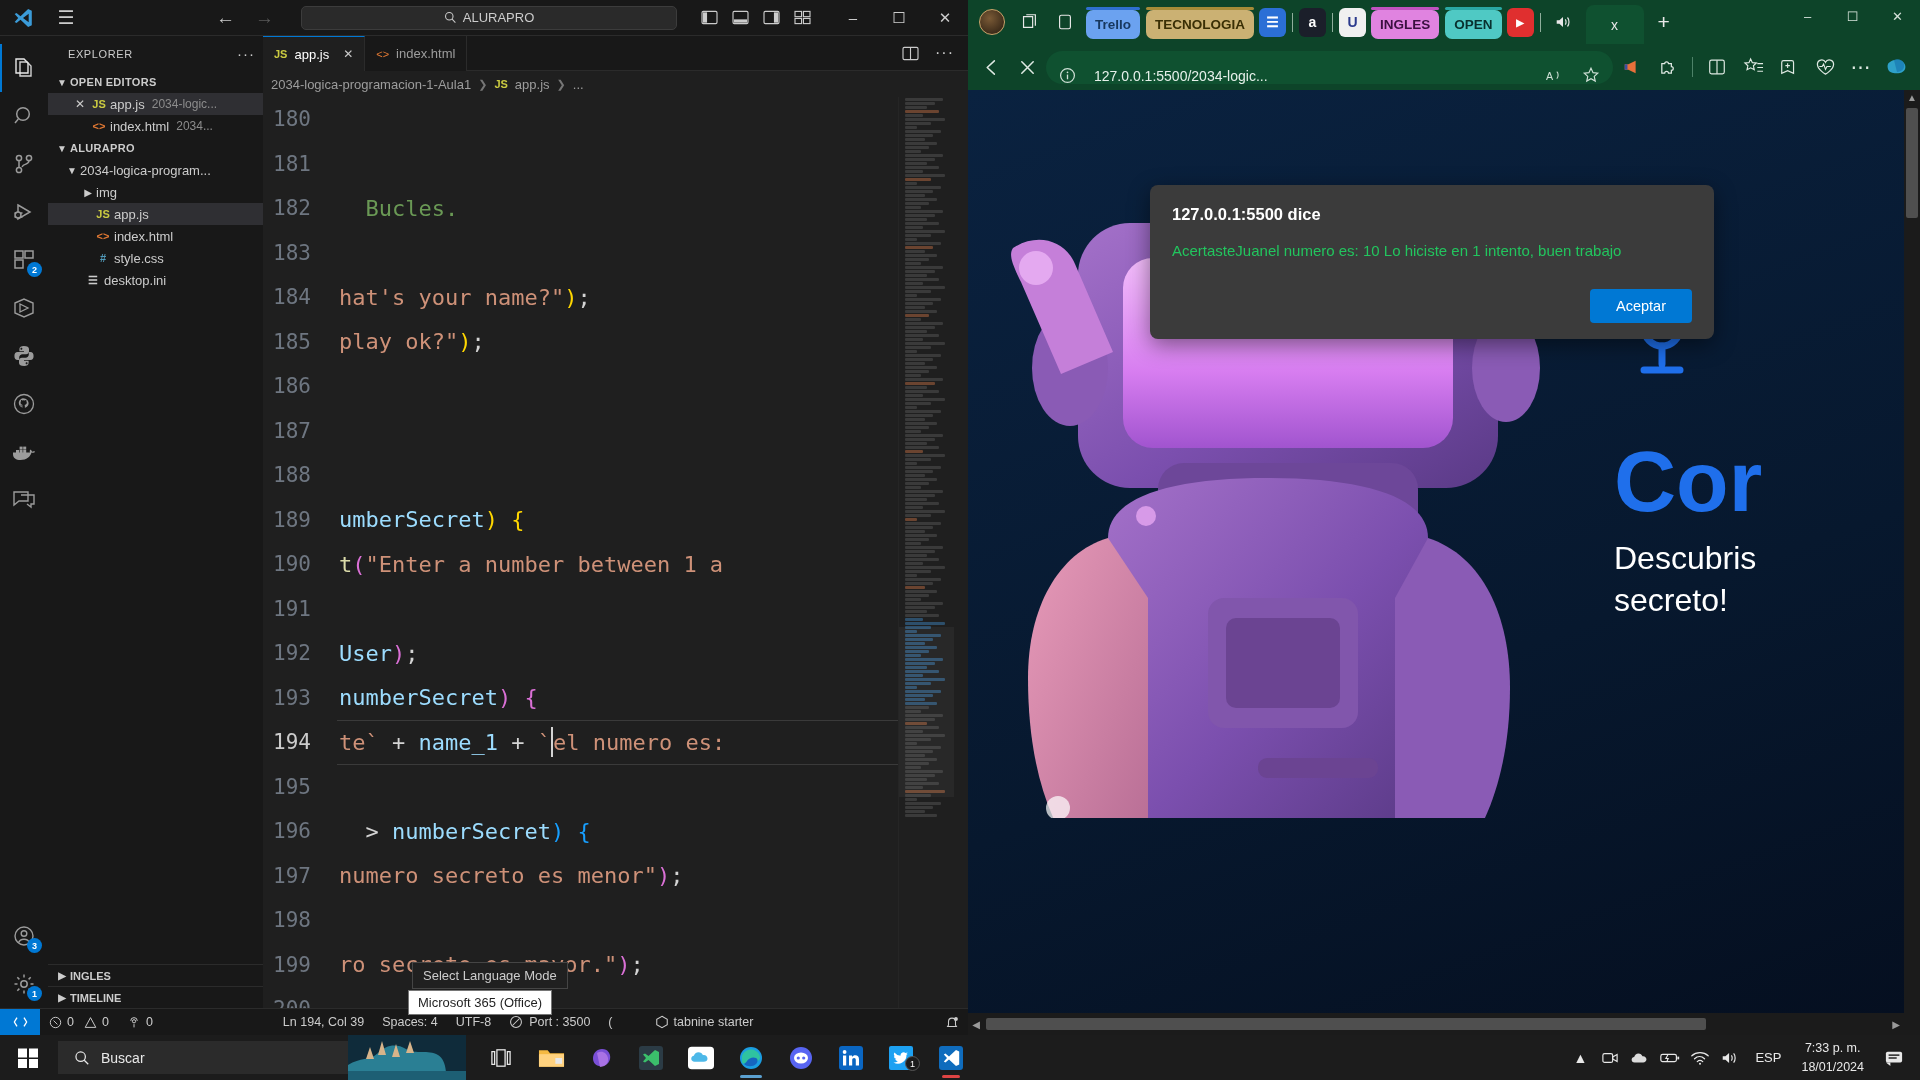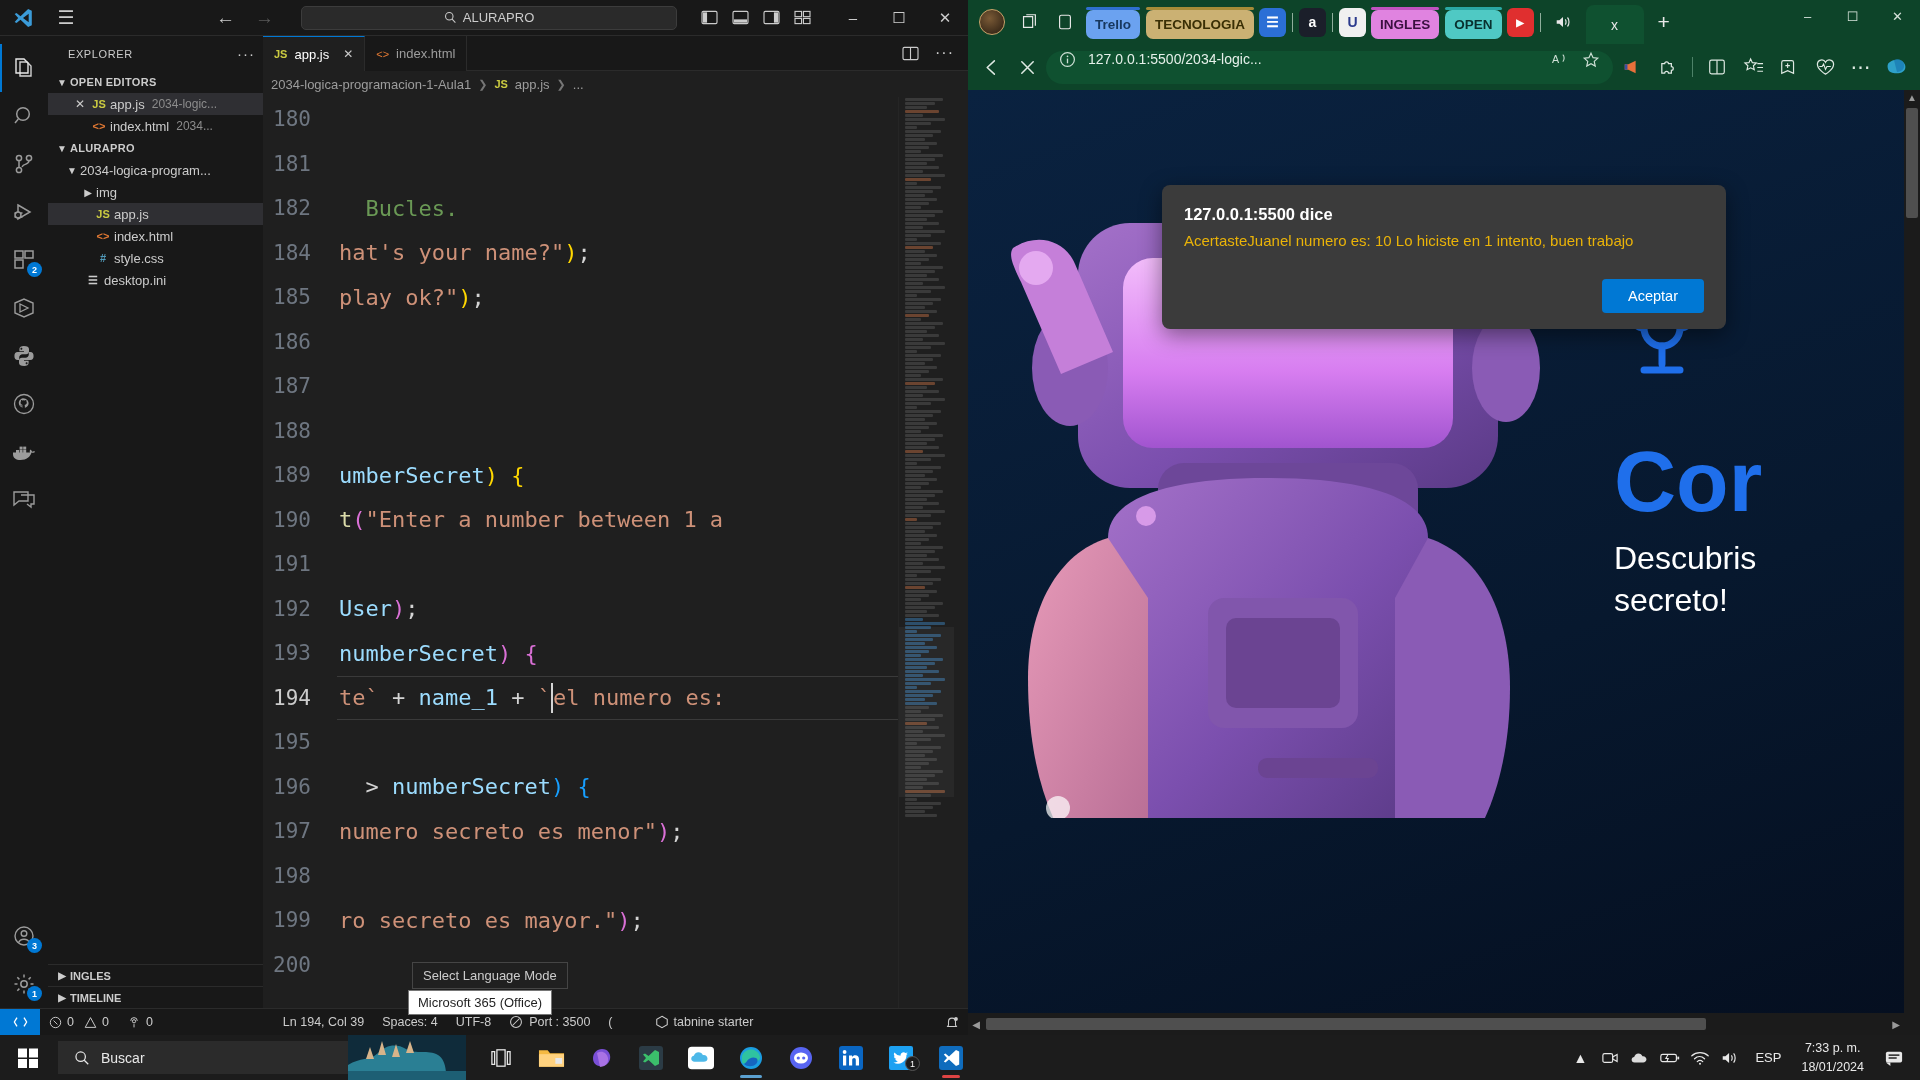--- a/index.html
+++ b/index.html
@@ -148,21 +148,21 @@
     background:#0f5130; height:39px; min-width:58px; border-radius:8px 8px 0 0;
     display:flex; align-items:center; justify-content:center; color:#e8e8e8; font-size:14px; margin-left:4px; align-self:flex-end;
   }
   .newtab { color:#e8e8e8; font-size:21px; width:36px; display:flex; align-items:center; justify-content:center; }
   .winctl-edge { margin-left:auto; display:flex; align-items:center; align-self:flex-start; }
   .winctl-edge > div { width:45px; height:32px; display:flex; align-items:center; justify-content:center; color:#d6e2da; font-size:13px; }
 
   .edge-toolbar { height:46px; display:flex; align-items:center; padding: 0 6px; gap:2px; flex:none; }
   .omnibox {
     flex:1; height:33px; background:#0f5130; border-radius:17px;
-    display:flex; align-items:flex-start; gap:12px; padding: 0 13px; color:#e6f0ea; font-size:14px;
+    display:flex; align-items:flex-end; gap:18px; padding: 0 13px; color:#e6f0ea; font-size:14px;
     min-width:0;
   }
   .omnibox .url { color:#e6f0ea; white-space:nowrap; overflow:hidden; text-overflow:ellipsis; }
   .omnibox .oi { color:#cfe0d6; font-size:15px; flex:none; }
   .omnibox .spacer { flex:1; }
 
   .edge-content { flex:1; position:relative; overflow:hidden; background:#0d4429; }
   .page {
     position:absolute; left:0; right:16px; top:0; bottom:22px;
     background: linear-gradient(160deg, #0a2240 0%, #07182e 60%, #050f20 100%);
@@ -179,26 +179,26 @@
   .page-sub { font-size:32px; color:#ffffff; line-height:1.25; margin-top:14px; white-space:nowrap; }
 
   .hscroll { position:absolute; left:0; right:16px; bottom:0; height:22px; background:#1b1b1b; display:flex; align-items:center; }
   .hscroll .arrow { width:16px; text-align:center; color:#9a9a9a; font-size:10px; }
   .hscroll .thumb { height:12px; background:#4f4f4f; border-radius:2px; flex: 0 0 720px; margin: 0 2px; }
   .vscroll-edge { position:absolute; right:0; top:0; bottom:0; width:16px; background:#1b1b1b; }
   .vscroll-edge .arrow { height:16px; text-align:center; color:#9a9a9a; font-size:10px; line-height:16px; }
   .vscroll-edge .thumb { position:absolute; top:18px; left:2px; right:2px; height:110px; background:#4f4f4f; border-radius:2px; }
 
   .jsdialog {
-    position:absolute; left:194px; top:95px; width:564px;
+    position:absolute; left:182px; top:95px; width:564px;
     background:#3b3b3b; border-radius:8px; box-shadow: 0 6px 22px rgba(0,0,0,.45);
     padding: 20px 22px 16px 22px; z-index:40; color:#ffffff;
   }
   .jsd-title { font-size:16.5px; font-weight:bold; }
-  .jsd-msg { font-size:15px; margin-top:8px; color:#eab308; }
+  .jsd-msg { font-size:15px; margin-top:18px; color:#22c55e; }
   .jsd-btnrow { display:flex; justify-content:flex-end; margin-top:30px; }
   .jsd-btn { background:#0078d4; color:#fff; font-size:14.5px; padding:9px 26px; border-radius:4px; }
 
   
   #taskbar {
     position:absolute; left:0; bottom:0; width:1920px; height:45px;
     background:#1c1c1c; display:flex; align-items:center;
   }
   .tb-start { width:56px; height:45px; display:flex; align-items:center; justify-content:center; }
   .tb-search {
@@ -472,20 +472,21 @@
           <span>app.js</span>
           <span class="bc-sep">❯</span>
           <span>...</span>
         </div>
 
         <div class="editorarea">
           <div class="codecol" id="codecol">
               <div class="codeline"><span class="lnum">180</span><span class="ctext"></span></div>
               <div class="codeline"><span class="lnum">181</span><span class="ctext"></span></div>
               <div class="codeline"><span class="lnum">182</span><span class="ctext"><span class="t-com">  Bucles.</span></span></div>
+              <div class="codeline"><span class="lnum">183</span><span class="ctext"></span></div>
               <div class="codeline"><span class="lnum">184</span><span class="ctext"><span class="t-str">hat's your name?"</span><span class="t-p1">)</span><span class="t-op">;</span></span></div>
               <div class="codeline"><span class="lnum">185</span><span class="ctext"><span class="t-str">play ok?"</span><span class="t-p1">)</span><span class="t-op">;</span></span></div>
               <div class="codeline"><span class="lnum">186</span><span class="ctext"></span></div>
               <div class="codeline"><span class="lnum">187</span><span class="ctext"></span></div>
               <div class="codeline"><span class="lnum">188</span><span class="ctext"></span></div>
               <div class="codeline"><span class="lnum">189</span><span class="ctext"><span class="t-var">umberSecret</span><span class="t-p1">)</span><span class="t-op"> </span><span class="t-p1">{</span></span></div>
               <div class="codeline"><span class="lnum">190</span><span class="ctext"><span class="t-fn">t</span><span class="t-p2">(</span><span class="t-str">"Enter a number between 1 a</span></span></div>
               <div class="codeline"><span class="lnum">191</span><span class="ctext"></span></div>
               <div class="codeline"><span class="lnum">192</span><span class="ctext"><span class="t-var">User</span><span class="t-p2">)</span><span class="t-op">;</span></span></div>
               <div class="codeline"><span class="lnum">193</span><span class="ctext"><span class="t-var">numberSecret</span><span class="t-p2">)</span><span class="t-op"> </span><span class="t-p2">{</span></span></div>

